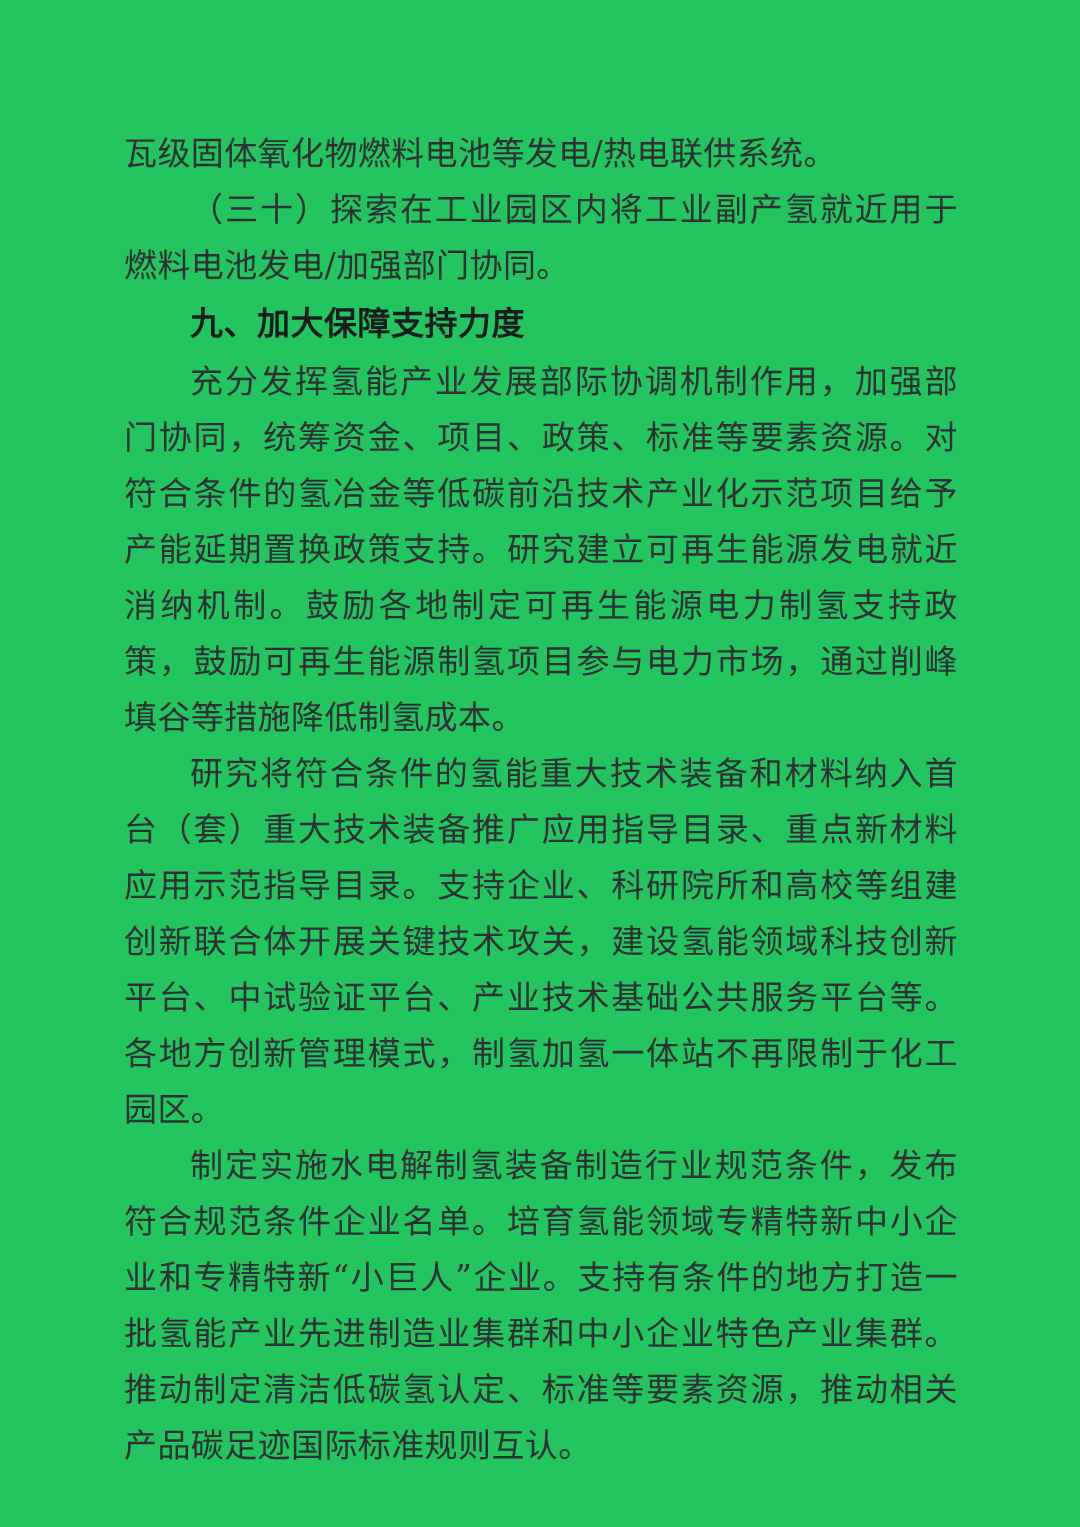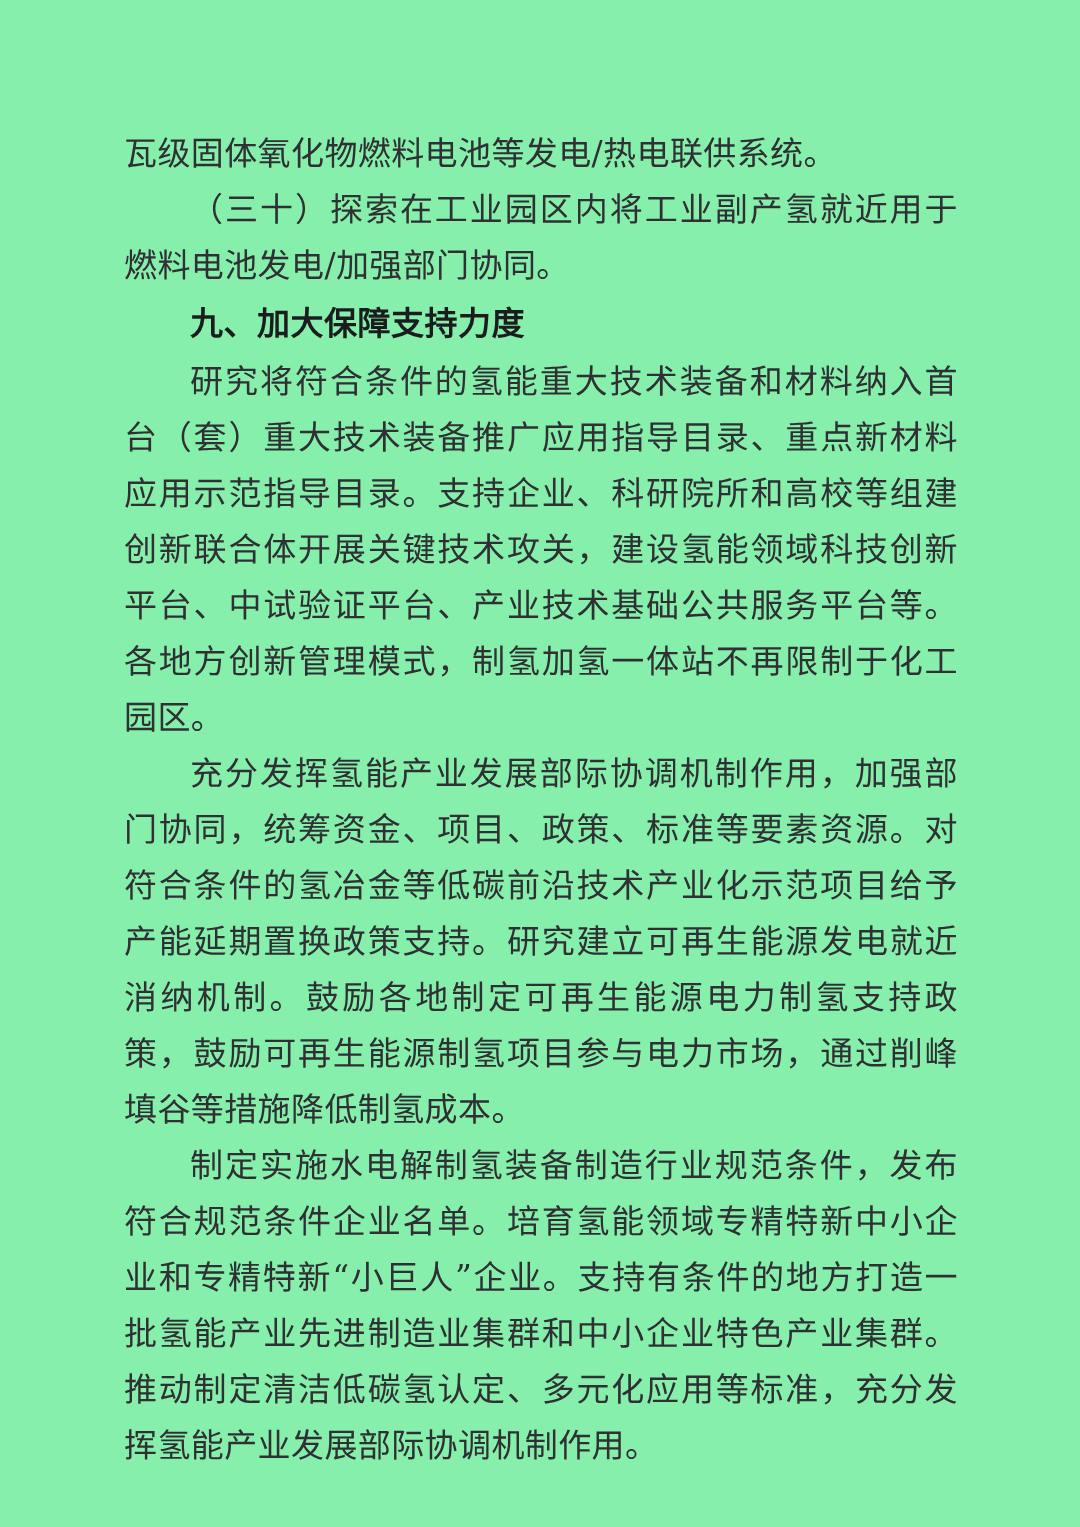--- a/index.html
+++ b/index.html
@@ -14,21 +14,21 @@
     overflow: hidden;
     position: relative;
   }
 
   .page {
     position: absolute;
     left: 0;
     top: 0;
     width: 1080px;
     height: 1527px;
-    background: #86efac;
+    background: #22c55e;
   }
 
   .text-column {
     position: absolute;
     left: 124px;
     top: 126px;
     width: 834px;
   }
 
   
@@ -72,20 +72,20 @@
 
 <div class="page">
   <div class="text-column">
 
     <p class="para no-indent">瓦级固体氧化物燃料电池等发电/热电联供系统。</p>
 
     <p class="para indent">（三十）探索在工业园区内将工业副产氢就近用于燃料电池发电/加强部门协同。</p>
 
     <h2 class="section-heading">九、加大保障支持力度</h2>
 
+    <p class="para indent">充分发挥氢能产业发展部际协调机制作用，加强部门协同，统筹资金、项目、政策、标准等要素资源。对符合条件的氢冶金等低碳前沿技术产业化示范项目给予产能延期置换政策支持。研究建立可再生能源发电就近消纳机制。鼓励各地制定可再生能源电力制氢支持政策，鼓励可再生能源制氢项目参与电力市场，通过削峰填谷等措施降低制氢成本。</p>
+
     <p class="para indent">研究将符合条件的氢能重大技术装备和材料纳入首台（套）重大技术装备推广应用指导目录、重点新材料应用示范指导目录。支持企业、科研院所和高校等组建创新联合体开展关键技术攻关，建设氢能领域科技创新平台、中试验证平台、产业技术基础公共服务平台等。各地方创新管理模式，制氢加氢一体站不再限制于化工园区。</p>
 
-    <p class="para indent">充分发挥氢能产业发展部际协调机制作用，加强部门协同，统筹资金、项目、政策、标准等要素资源。对符合条件的氢冶金等低碳前沿技术产业化示范项目给予产能延期置换政策支持。研究建立可再生能源发电就近消纳机制。鼓励各地制定可再生能源电力制氢支持政策，鼓励可再生能源制氢项目参与电力市场，通过削峰填谷等措施降低制氢成本。</p>
-
-    <p class="para indent">制定实施水电解制氢装备制造行业规范条件，发布符合规范条件企业名单。培育氢能领域专精特新中小企业和专精特新“小巨人”企业。支持有条件的地方打造一批氢能产业先进制造业集群和中小企业特色产业集群。推动制定清洁低碳氢认定、多元化应用等标准，充分发挥氢能产业发展部际协调机制作用。</p>
+    <p class="para indent">制定实施水电解制氢装备制造行业规范条件，发布符合规范条件企业名单。培育氢能领域专精特新中小企业和专精特新“小巨人”企业。支持有条件的地方打造一批氢能产业先进制造业集群和中小企业特色产业集群。推动制定清洁低碳氢认定、标准等要素资源，推动相关产品碳足迹国际标准规则互认。</p>
 
   </div>
 </div>
 
 </body></html>

